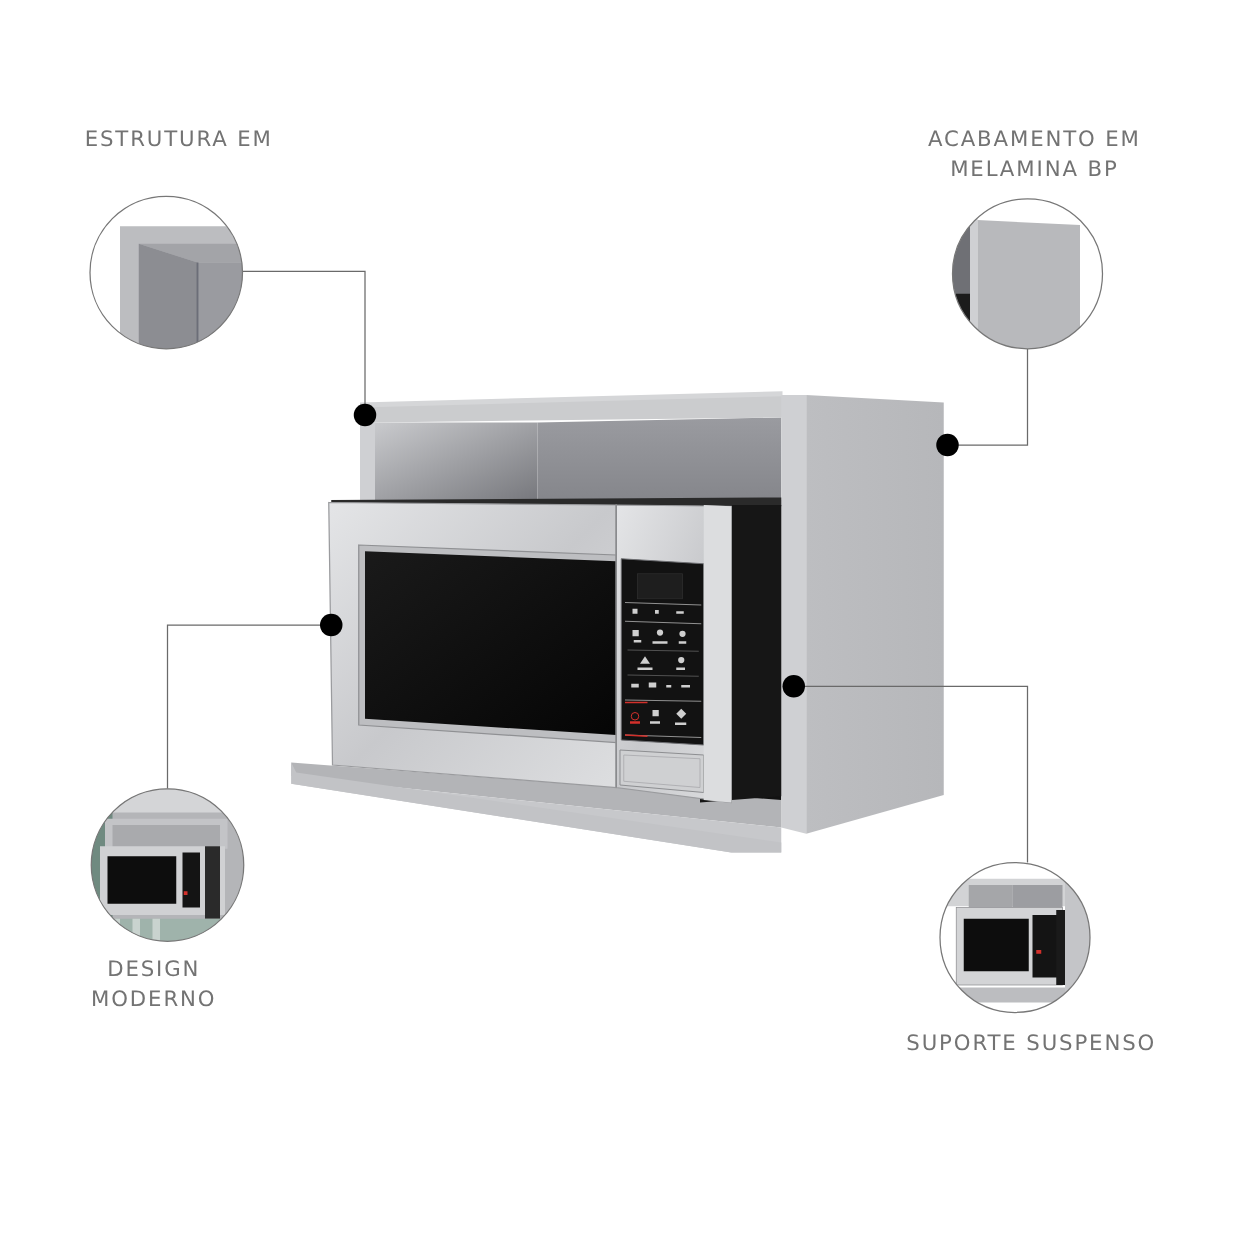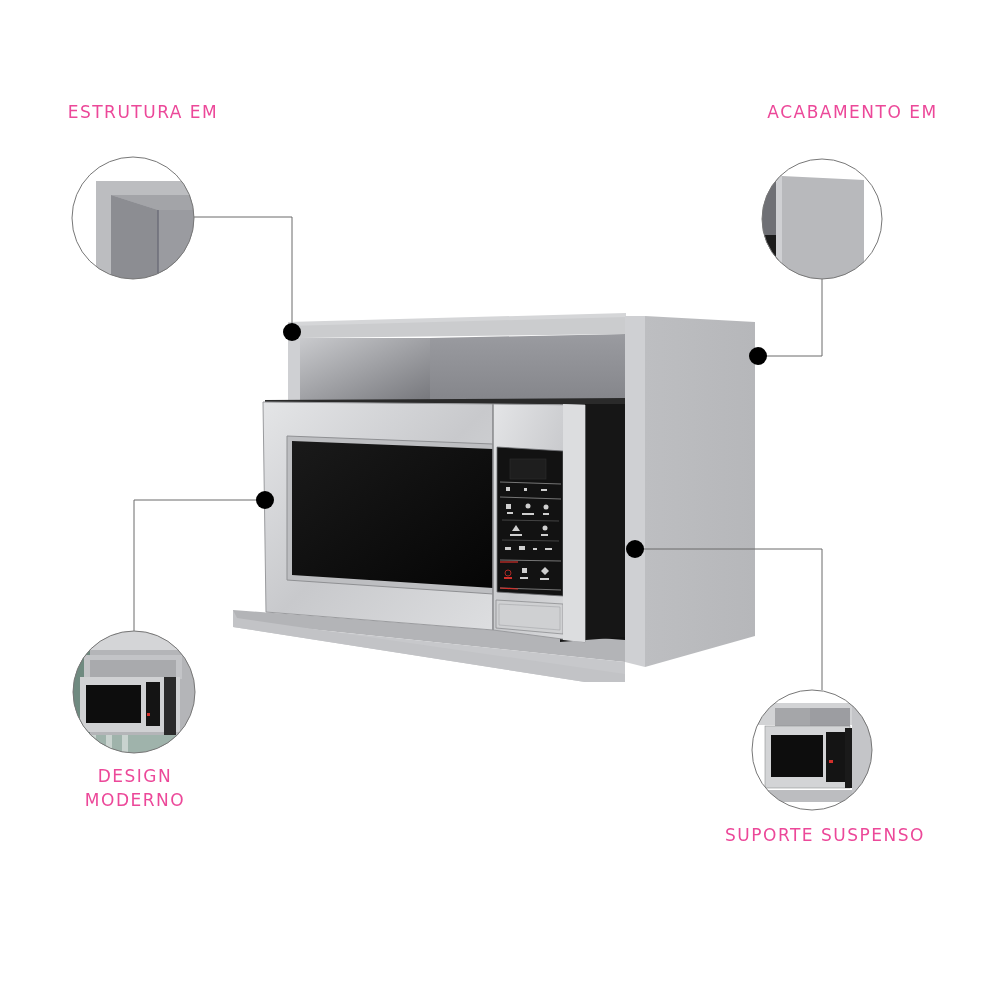--- a/index.html
+++ b/index.html
@@ -1,37 +1,38 @@
 <!DOCTYPE html>
 <html><head>
 <meta charset="utf-8">
 <style>
   html, body { margin: 0; padding: 0; background: #ffffff; }
   body { width: 1000px; height: 1000px; position: relative; overflow: hidden;
          font-family: "DejaVu Sans", sans-serif; }
   .label {
-    position: absolute; text-align: center; color: #ec4899;
+    position: absolute; text-align: center; color: #737373;
     font-family: "DejaVu Sans", sans-serif; font-size: 17px; letter-spacing: 1.5px;
     line-height: 24px; font-weight: normal; text-transform: uppercase;
   }
   .label span { display: block; white-space: nowrap; }
   svg { position: absolute; left: 0; top: 0; }
 </style>
 </head>
 <body>
 
 <div class="label" style="left:38px; top:100px; width:210px;">
   <span>ESTRUTURA EM</span>
 </div>
 
-<div class="label" style="left:740px; top:100px; width:225px;">
+<div class="label" style="left:715px; top:100px; width:225px;">
   <span>ACABAMENTO EM</span>
-</div>
-
-<div class="label" style="left:60px; top:764px; width:150px;">
+  <span>MELAMINA BP</span>
+</div>
+
+<div class="label" style="left:48px; top:764px; width:150px;">
   <span>DESIGN</span>
   <span>MODERNO</span>
 </div>
 
 <div class="label" style="left:680px; top:823px; width:290px;text-align:center;">
   <span>SUPORTE SUSPENSO</span>
 </div>
 
 <svg width="1000" height="1000" viewBox="0 0 1000 1000">
   <defs>

